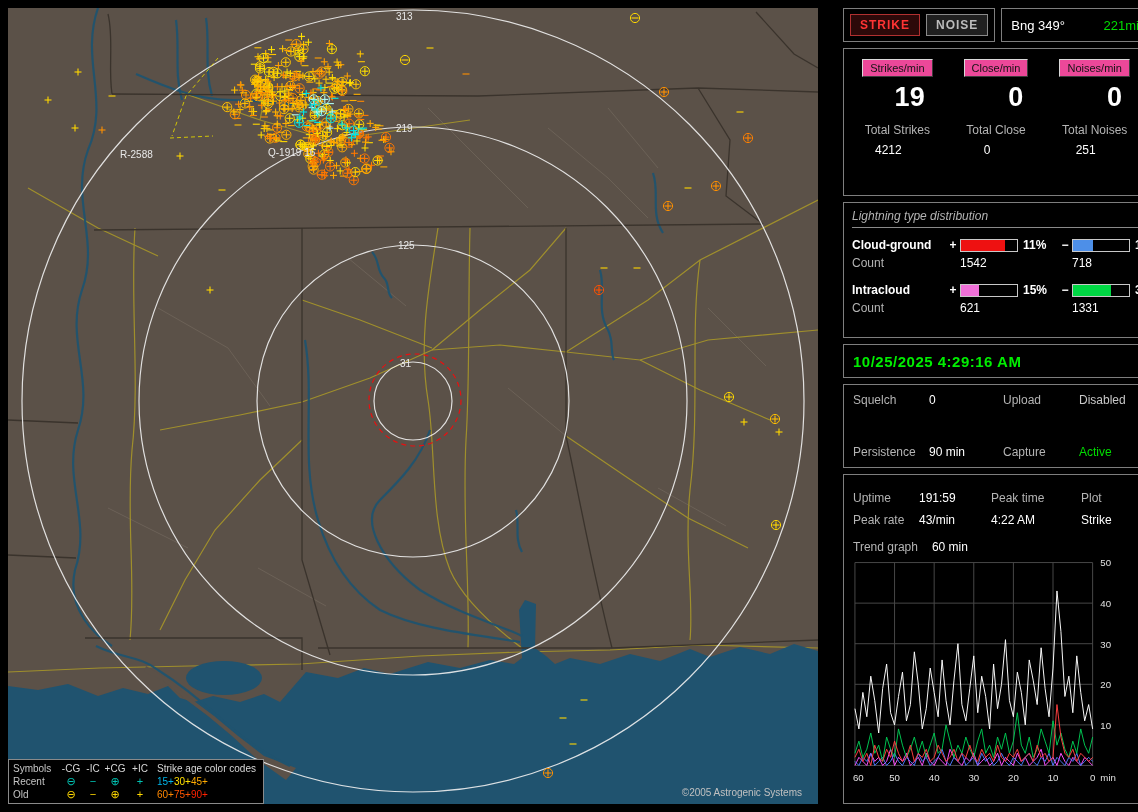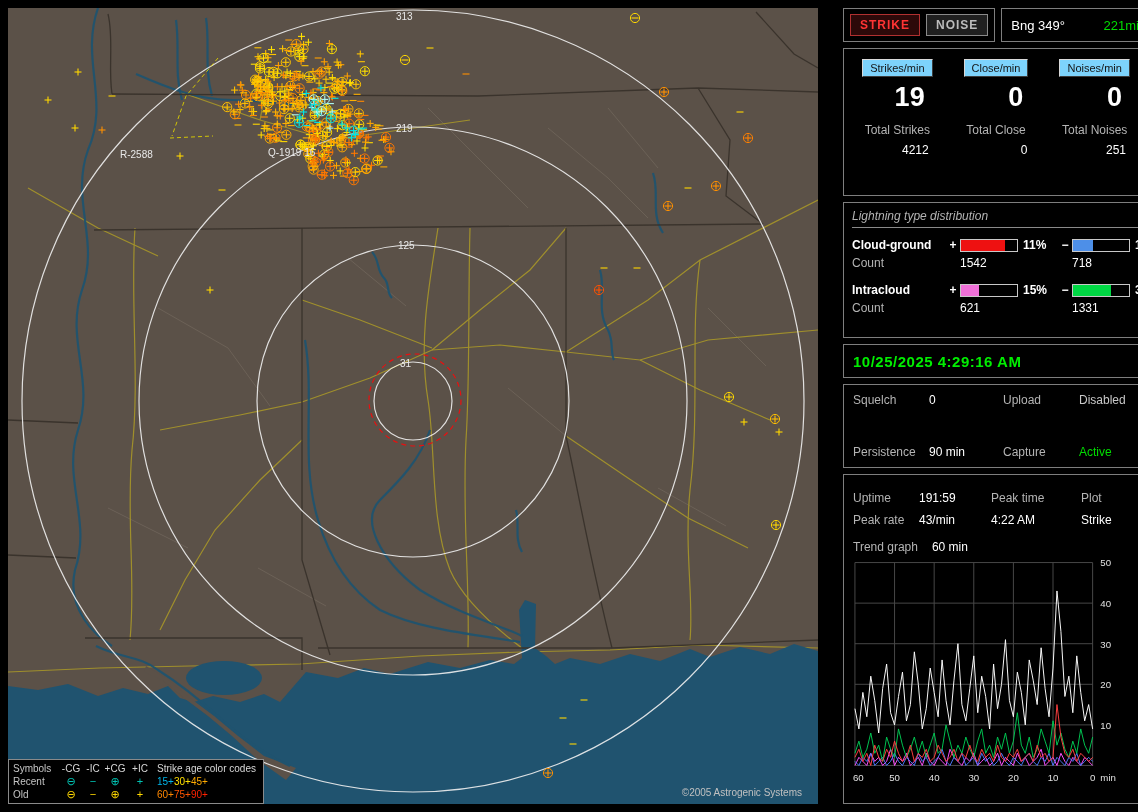--- a/index.html
+++ b/index.html
@@ -28,25 +28,25 @@
   .btn{font-family:"Liberation Sans",sans-serif;font-size:12px;font-weight:bold;letter-spacing:1px;
        padding:3px 9px;cursor:pointer;}
   .btn.strike{color:#ff3434;background:#2c0909;border:1px solid #b03030;}
   .btn.noise{color:#bcbcbc;background:#202020;border:1px solid #8a8a8a;}
   .bngbox{width:152px;display:flex;justify-content:space-between;align-items:center;padding:0 9px;font-size:13px;font-weight:normal;}
   .bng{color:#fff;}
   .bngdist{color:#00dc00;}
 
   .stats{height:148px;padding:10px 4px 6px 4px;display:grid;grid-template-columns:1fr 1fr 1fr;}
   .stat-col{display:flex;flex-direction:column;align-items:stretch;}
-  .gbtn{margin:0 auto;background:#7dd3fc;border:1px solid;border-color:#d8d8d8 #3c3c3c #3c3c3c #d8d8d8;
+  .gbtn{margin:0 auto;background:#ec4899;border:1px solid;border-color:#d8d8d8 #3c3c3c #3c3c3c #d8d8d8;
         color:#141414;font-size:11px;padding:2px 7px;font-family:"Liberation Sans",sans-serif;cursor:pointer;}
   .big{color:#fff;font-size:27px;font-weight:bold;text-align:right;padding-right:22px;height:40px;line-height:40px;}
   .tlabel{color:#b4b4b4;font-size:12px;text-align:center;margin-top:6px;}
-  .tvalue{color:#fff;font-size:12px;text-align:right;padding-right:18px;margin-top:6px;}
+  .tvalue{color:#fff;font-size:12px;text-align:center;padding-right:18px;margin-top:6px;}
 
   .dist{height:136px;padding:6px 8px;}
   .dist-title{color:#b4b4b4;font-size:12px;padding-bottom:4px;border-bottom:1px solid #8a8a8a;margin-bottom:9px;font-style:italic;}
   .dist-row{display:grid;grid-template-columns:94px 14px 58px 40px 14px 58px 1fr;align-items:center;height:16px;}
   .dist-row.second{margin-top:11px;}
   .count-row{display:grid;grid-template-columns:108px 112px 1fr;align-items:center;height:16px;margin-top:2px;}
   .dlabel{color:#fff;font-weight:bold;font-size:12px;}
   .glabel{color:#b4b4b4;font-size:12px;}
   .sign{color:#fff;font-weight:bold;font-size:12px;text-align:center;}
   .bar{width:56px;height:11px;border:1px solid #c8c8c8;background:#000;display:inline-block;}

